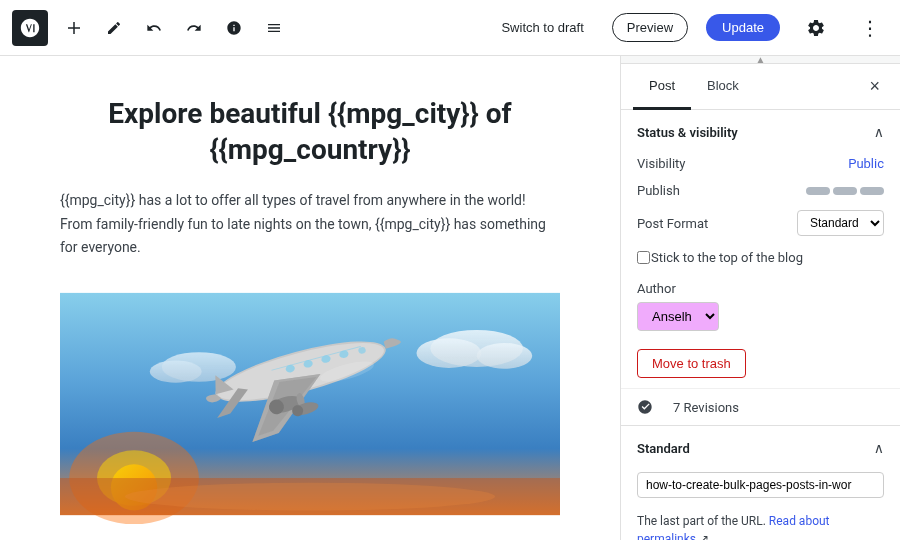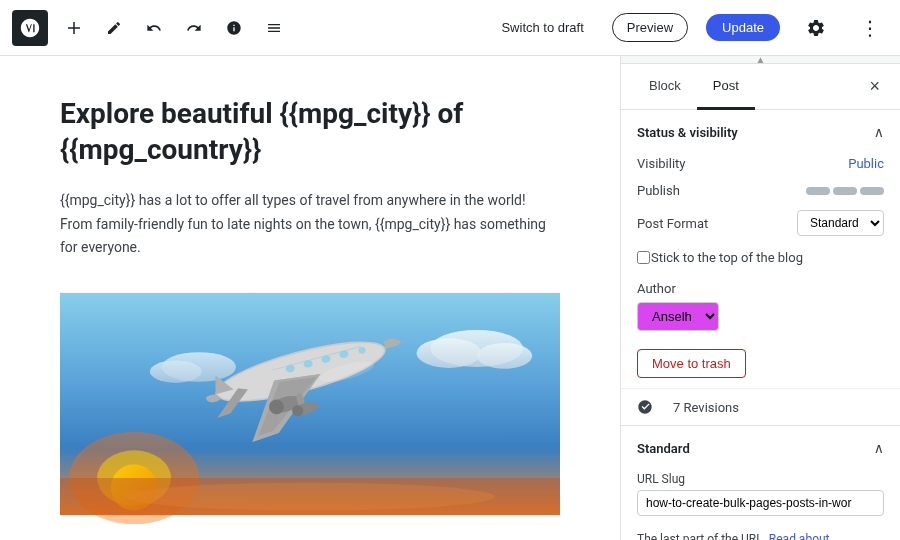--- a/index.html
+++ b/index.html
@@ -53,21 +53,21 @@
     
     .main { display: flex; flex: 1; overflow: hidden; }
 
     
     .editor {
       flex: 1; overflow-y: auto; padding: 40px 60px;
       background: #fff;
     }
     .post-title {
       font-size: 28px; font-weight: 700; color: #1d2327;
-      margin-bottom: 20px; line-height: 1.3;
+      margin-bottom: 20px; line-height: 1.3; text-align: center;
     }
     .post-content {
       font-size: 14px; color: #3c434a; line-height: 1.7; margin-bottom: 24px;
     }
     .airplane-svg { width: 100%; height: 100%; }
 
     
     .sidebar {
       width: 280px; border-left: 1px solid #e0e0e0; overflow-y: auto;
       background: #fff; flex-shrink: 0;
@@ -121,21 +121,21 @@
     .checkbox-row {
       display: flex; align-items: center; gap: 1px;
       padding: 8px 16px; font-size: 13px; color: #3c434a;
     }
     .checkbox-row input[type=checkbox] { cursor: pointer; }
 
     .author-section { padding: 8px 16px; }
     .author-label { font-size: 13px; color: #3c434a; margin-bottom: 6px; }
     .author-select {
       font-size: 13px; padding: 5px 10px; border: 1px solid #ccc;
-      border-radius: 4px; background: #d946ef; cursor: pointer; width: auto;
+      border-radius: 4px; background: #f0abfc; cursor: pointer; width: auto;
     }
 
     .trash-row { padding: 10px 16px; }
     .btn-trash {
       border: 1px solid #cc1818; color: #cc1818; background: transparent;
       font-size: 13px; padding: 6px 14px; border-radius: 4px; cursor: pointer;
     }
 
     .revisions-row {
       display: flex; align-items: center; gap: 20px;
@@ -305,22 +305,22 @@
     </div>
   </div>
 
   <div class="sidebar">
 
     <div style="height:8px; background:#f6f7f7; border-bottom:1px solid #e0e0e0; display:flex; align-items:center; justify-content:center;">
       <span style="font-size:10px; color:#999;">▲</span>
     </div>
 
     <div class="sidebar-tabs">
+      <button class="tab-btn active">Post</button>
       <button class="tab-btn">Block</button>
-      <button class="tab-btn active">Post</button>
       <button class="tab-close">×</button>
     </div>
 
     <div class="sidebar-content">
 
       <div class="section-header">
         <span class="section-title">Status &amp; visibility</span>
         <span class="chevron">∧</span>
       </div>
 
@@ -375,21 +375,20 @@
         </svg>
         <span>7 Revisions</span>
       </div>
 
       <div class="permalink-section">
         <div class="permalink-header">
           <span class="section-title">Standard</span>
           <span class="chevron">∧</span>
         </div>
         <div class="url-slug-section">
-          <div class="url-slug-label">URL Slug</div>
           <input type="text" class="url-slug-input" value="how-to-create-bulk-pages-posts-in-wor" style="">
         </div>
         <div class="url-help">
           <span>The last part of the URL.</span> <a href="#">Read about permalinks</a> ↗
         </div>
 
       </div>
     </div>
   </div>
 </div>

